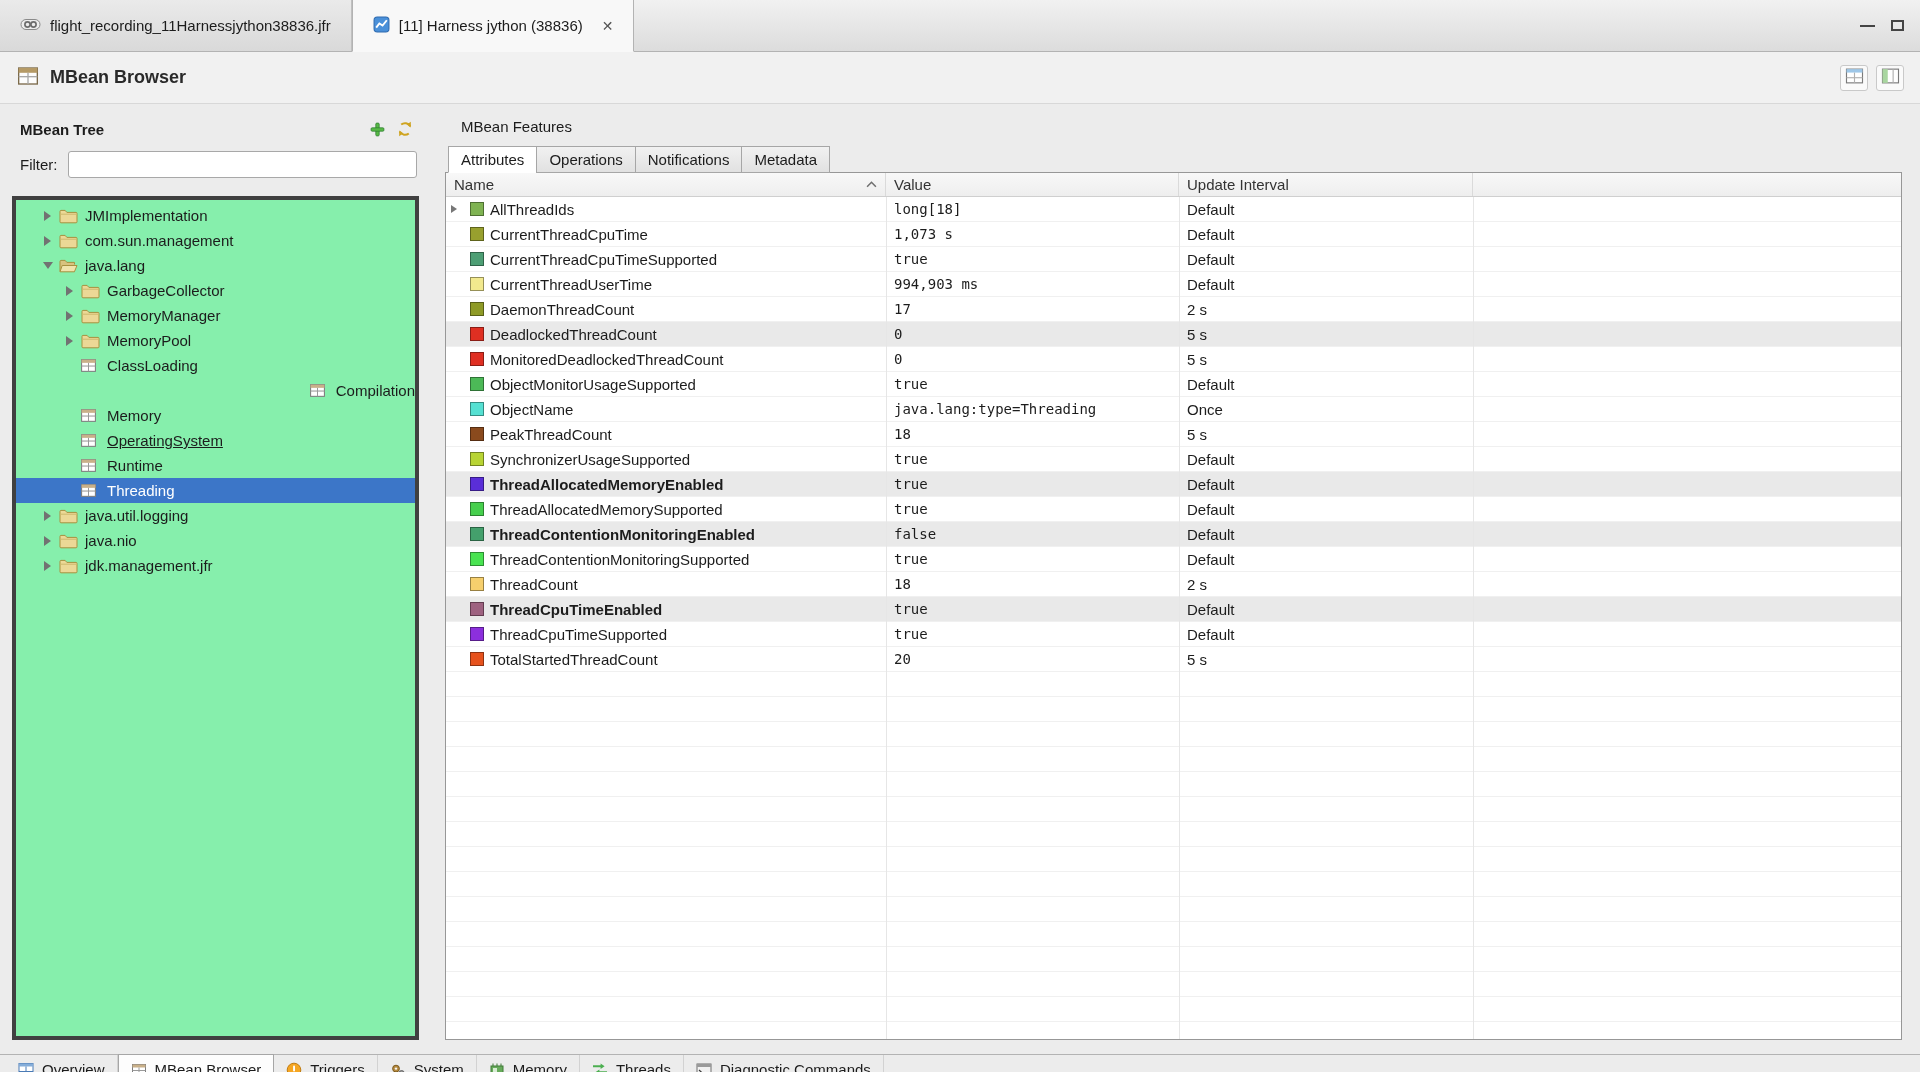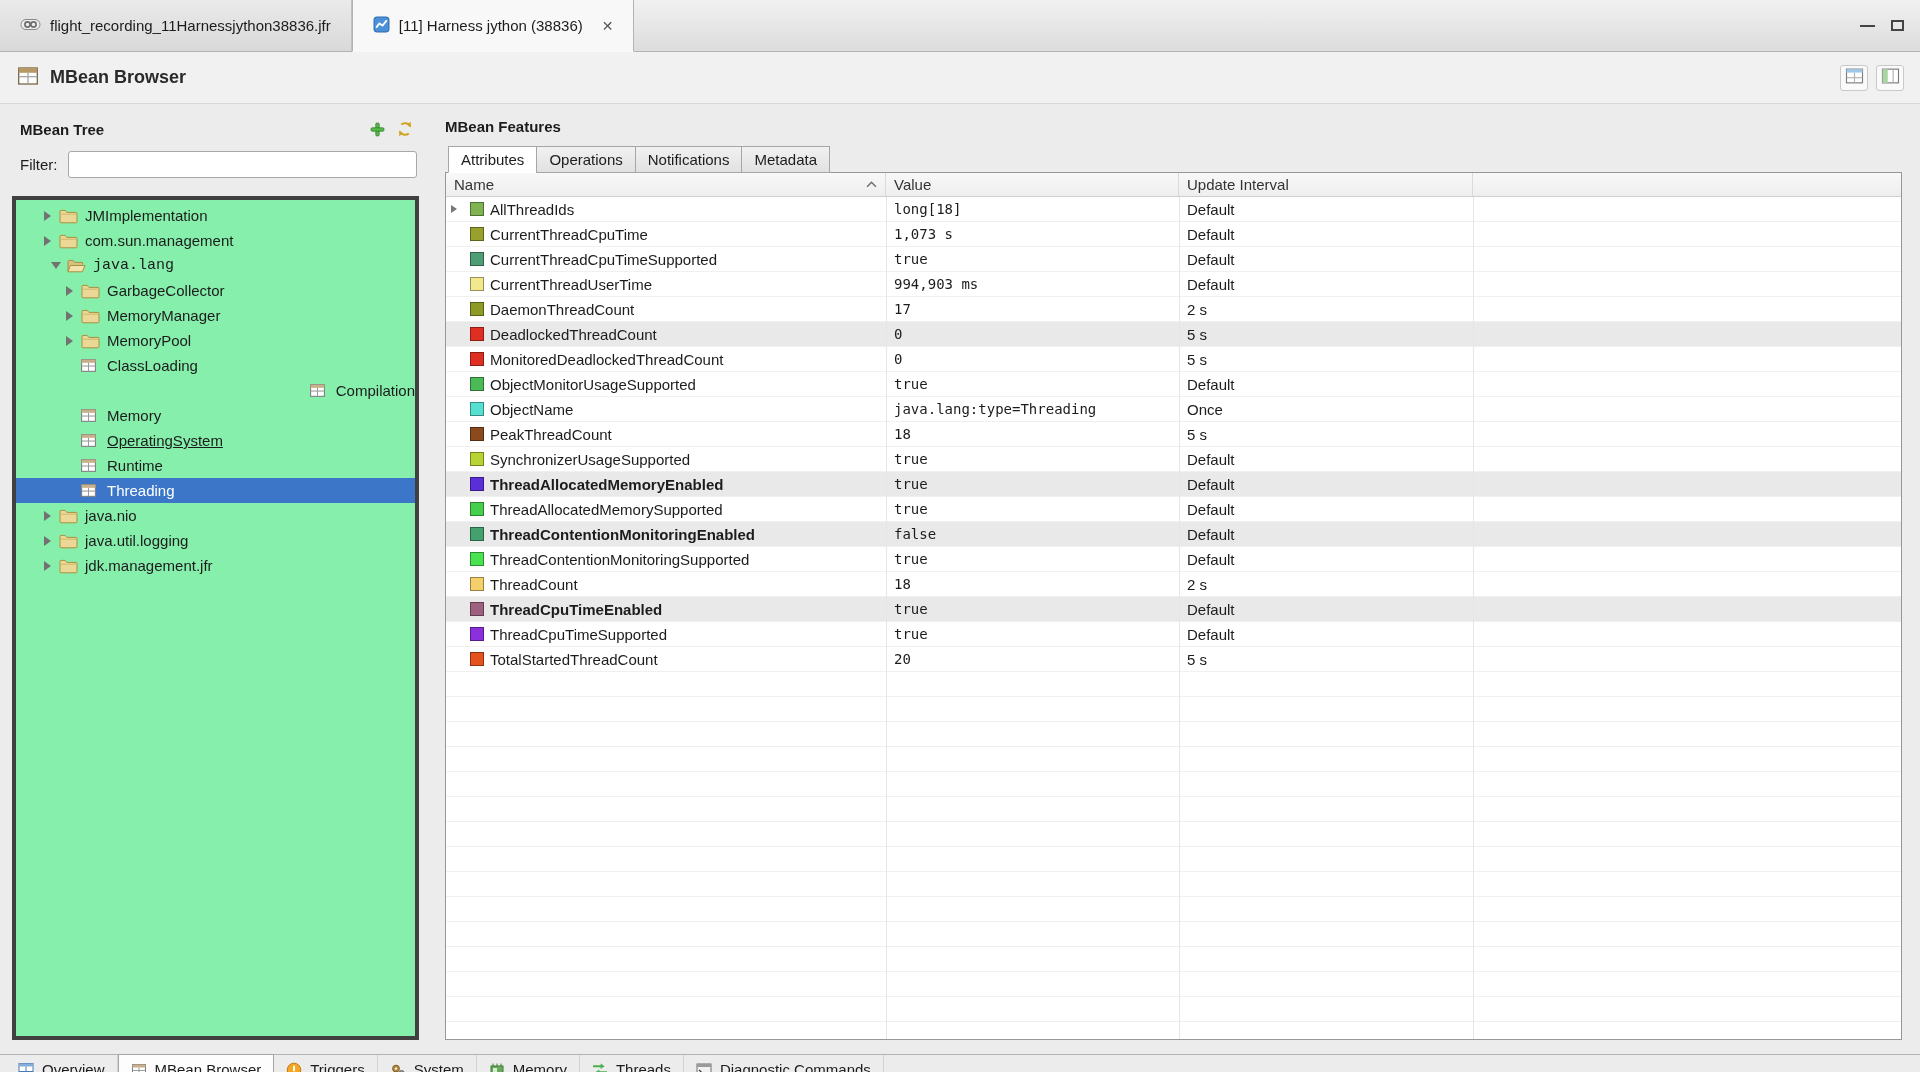--- a/index.html
+++ b/index.html
@@ -43,21 +43,21 @@
   .tree-row.selected{background:#3c76c8}
   .tree-row.selected .tree-label{color:#fff}
   .arrow{width:15px;height:15px;flex:none;display:inline-flex;align-items:center;justify-content:center}
   .arrow.collapsed::before{content:"";border-left:7px solid #727272;border-top:5px solid transparent;border-bottom:5px solid transparent}
   .arrow.expanded::before{content:"";border-top:7px solid #727272;border-left:5px solid transparent;border-right:5px solid transparent}
   .tree-row .icon{width:21px;height:17px;flex:none;margin:0 6px 0 3px;display:inline-flex;align-items:center}
   .tree-label{white-space:nowrap}
 
   
   .right-panel{flex:1;display:flex;flex-direction:column;min-width:0}
-  .features-title{font-weight:bold;margin:14px 0 11px 0}
+  .features-title{font-weight:normal;margin:14px 0 11px 16px}
   .feature-tabs{display:flex;align-items:flex-end;padding-left:3px;position:relative;z-index:2}
   .ftab{height:27px;display:flex;align-items:center;padding:0 12px;margin-right:-1px;
     border:1px solid #a6a6a6;background:linear-gradient(#f1f1f1,#e1e1e1);cursor:pointer;white-space:nowrap}
   .ftab.active{background:#fff;border-bottom-color:#fff}
   .features-box{flex:1;margin-top:-1px;border:1px solid #979797;background:#fff;
     display:flex;flex-direction:column;overflow:hidden;position:relative}
 
   .thead{display:flex;height:24px;background:linear-gradient(#f8f8f8,#eeeeee);
     border-bottom:1px solid #cfcfcf;flex:none}
   .th{display:flex;align-items:center;padding:0 8px;color:#333;border-right:1px solid #dadada;flex:none}
@@ -184,21 +184,21 @@
         <div class="tree-row" style="padding-left: 24px;">
           <span class="arrow collapsed"></span>
           <span class="icon">
             <svg width="21" height="16" viewBox="0 0 20 16">
               <path d="M1.5 13.8 V3.4 a1 1 0 0 1 1-1 h4.1 l1.8 2 h9.1 a1 1 0 0 1 1 1 v8.4 a1 1 0 0 1 -1 1 h-15 a1 1 0 0 1 -1-1 z" fill="#ecd896" stroke="#a8913f"></path>
               <path d="M1.5 6.2 h17" stroke="#cdb86d" fill="none"></path>
             </svg>
           </span>
           <span class="tree-label">com.sun.management</span>
         </div>
-        <div class="tree-row" style="padding-left: 32px; font-family: Liberation Mono, monospace;">
+        <div class="tree-row" style="padding-left: 24px;">
           <span class="arrow expanded"></span>
           <span class="icon">
             <svg width="21" height="16" viewBox="0 0 20 16">
               <path d="M1.5 13.5 V3.4 a1 1 0 0 1 1-1 h4.1 l1.8 2 h7.6 v2.1" fill="#d9c27e" stroke="#a8913f"></path>
               <path d="M3.7 7.5 h14.8 l-2.6 6.3 h-14.4 z" fill="#f1e3ab" stroke="#a8913f"></path>
             </svg>
           </span>
           <span class="tree-label">java.lang</span>
         </div>
         <div class="tree-row" style="padding-left: 46px;">
@@ -304,31 +304,31 @@
           <span class="tree-label">Threading</span>
         </div>
         <div class="tree-row" style="padding-left: 24px;">
           <span class="arrow collapsed"></span>
           <span class="icon">
             <svg width="21" height="16" viewBox="0 0 20 16">
               <path d="M1.5 13.8 V3.4 a1 1 0 0 1 1-1 h4.1 l1.8 2 h9.1 a1 1 0 0 1 1 1 v8.4 a1 1 0 0 1 -1 1 h-15 a1 1 0 0 1 -1-1 z" fill="#ecd896" stroke="#a8913f"></path>
               <path d="M1.5 6.2 h17" stroke="#cdb86d" fill="none"></path>
             </svg>
           </span>
+          <span class="tree-label">java.util.logging</span>
+        </div>
+        <div class="tree-row" style="padding-left: 24px;">
+          <span class="arrow collapsed"></span>
+          <span class="icon">
+            <svg width="21" height="16" viewBox="0 0 20 16">
+              <path d="M1.5 13.8 V3.4 a1 1 0 0 1 1-1 h4.1 l1.8 2 h9.1 a1 1 0 0 1 1 1 v8.4 a1 1 0 0 1 -1 1 h-15 a1 1 0 0 1 -1-1 z" fill="#ecd896" stroke="#a8913f"></path>
+              <path d="M1.5 6.2 h17" stroke="#cdb86d" fill="none"></path>
+            </svg>
+          </span>
           <span class="tree-label">java.nio</span>
-        </div>
-        <div class="tree-row" style="padding-left: 24px;">
-          <span class="arrow collapsed"></span>
-          <span class="icon">
-            <svg width="21" height="16" viewBox="0 0 20 16">
-              <path d="M1.5 13.8 V3.4 a1 1 0 0 1 1-1 h4.1 l1.8 2 h9.1 a1 1 0 0 1 1 1 v8.4 a1 1 0 0 1 -1 1 h-15 a1 1 0 0 1 -1-1 z" fill="#ecd896" stroke="#a8913f"></path>
-              <path d="M1.5 6.2 h17" stroke="#cdb86d" fill="none"></path>
-            </svg>
-          </span>
-          <span class="tree-label">java.util.logging</span>
         </div>
         <div class="tree-row" style="padding-left: 24px;">
           <span class="arrow collapsed"></span>
           <span class="icon">
             <svg width="21" height="16" viewBox="0 0 20 16">
               <path d="M1.5 13.8 V3.4 a1 1 0 0 1 1-1 h4.1 l1.8 2 h9.1 a1 1 0 0 1 1 1 v8.4 a1 1 0 0 1 -1 1 h-15 a1 1 0 0 1 -1-1 z" fill="#ecd896" stroke="#a8913f"></path>
               <path d="M1.5 6.2 h17" stroke="#cdb86d" fill="none"></path>
             </svg>
           </span>
           <span class="tree-label">jdk.management.jfr</span>

